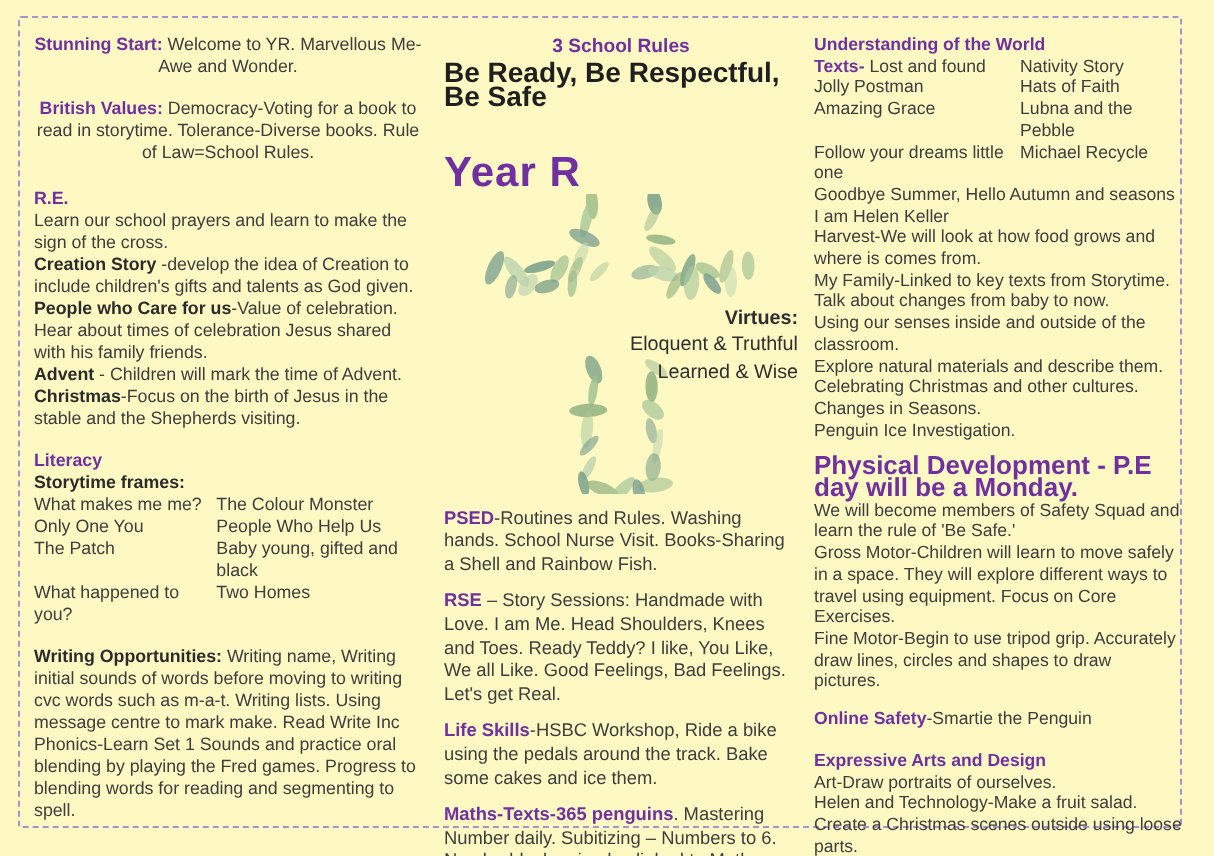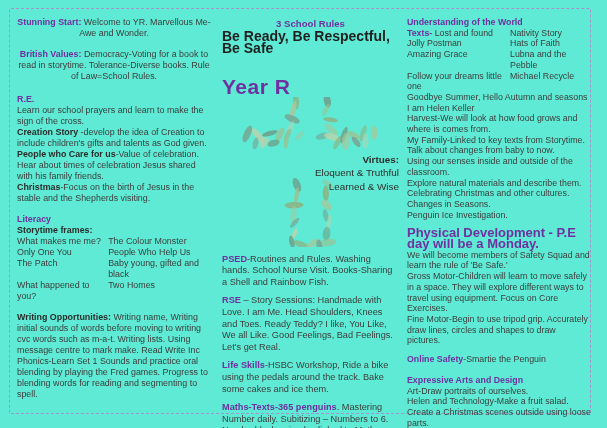--- a/index.html
+++ b/index.html
@@ -1,17 +1,17 @@
 <!DOCTYPE html>
 <html><head>
 <meta charset="utf-8">
 <style>
   html,body{margin:0;padding:0;background:#ffffff;}
   body{width:607px;height:428px;overflow:hidden;font-family:"Liberation Sans",sans-serif;}
-  .sheet{position:relative;width:607px;height:428px;background:#5eead4;}
+  .sheet{position:relative;width:607px;height:428px;background:#fef9c3;}
   .pageborder{position:absolute;left:9px;top:8px;width:582px;height:406px;
     border:1.5px dashed #a892cc;border-radius:2px;box-sizing:border-box;pointer-events:none;}
   .cols{position:absolute;left:17px;top:13px;width:574px;height:398px;display:flex;}
   .col{box-sizing:border-box;}
   .col-left{width:201px;padding-right:7px;font-size:8.9px;line-height:11px;color:#3d3d3d;}
   .col-mid{width:185px;padding:0 4px;font-size:9.2px;line-height:11.6px;color:#3d3d3d;}
   .col-right{width:188px;padding-left:4px;font-size:8.8px;line-height:10.7px;color:#3d3d3d;}
   .h{color:#7030a0;font-weight:bold;}
   .b{font-weight:bold;color:#2b2b2b;}
   .center{text-align:center;}
@@ -42,20 +42,21 @@
         <span class="h">Stunning Start:</span><span> Welcome to YR. Marvellous Me-Awe and Wonder.</span>
       </div>
       <div class="center mt10">
         <span class="h">British Values:</span><span> Democracy-Voting for a book to read in storytime. Tolerance-Diverse books. Rule of Law=School Rules.</span>
       </div>
 
       <div class="hline mt12">R.E.</div>
       <div>Learn our school prayers and learn to make the sign of the cross.</div>
       <div><span class="b">Creation Story</span><span> -develop the idea of Creation to include children's gifts and talents as God given.</span></div>
       <div><span class="b">People who Care for us</span><span>-Value of celebration. Hear about times of celebration Jesus shared with his family friends.</span></div>
+      <div><span class="b">Advent</span><span> - Children will mark the time of Advent.</span></div>
       <div><span class="b">Christmas</span><span>-Focus on the birth of Jesus in the stable and the Shepherds visiting.</span></div>
 
       <div class="hline mt10">Literacy</div>
       <div class="b">Storytime frames:</div>
       <div class="row2">
           <span class="c1">What makes me me?</span>
           <span class="c2">The Colour Monster</span>
         </div>
       <div class="row2">
           <span class="c1">Only One You</span>

